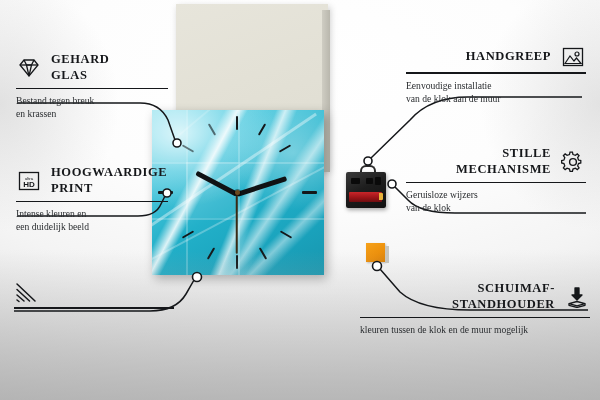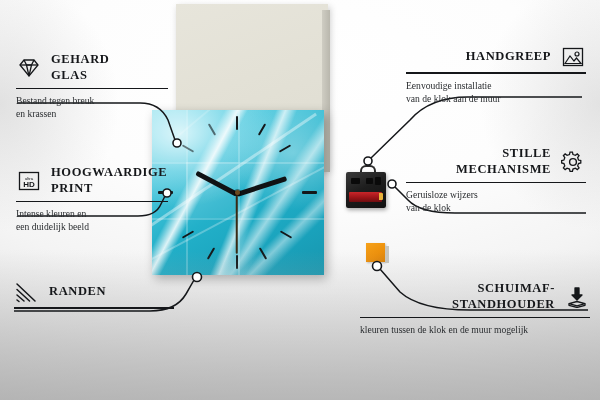--- a/index.html
+++ b/index.html
@@ -261,21 +261,20 @@
         <svg viewBox="0 0 26 22">
             <g stroke="currentColor" stroke-width="1.5" stroke-linecap="round">
           <path d="M3 3 L21 20"></path>
               <path d="M3 8.5 L15.5 20"></path>
               <path d="M3 14 L10 20"></path>
               <path d="M3 19 L5 20.5"></path>
         </g>
           </svg>
       </span>
       <div class="co-title">
-        <div>RANDEN</div>
       </div>
     </div>
     <div class="co-rule"></div>
   </div>
 
   <div class="callout right" style="right:14px;top:46px;width:180px;">
     <div class="co-head">
       <div class="co-title">
         <div>HANDGREEP</div>
       </div>

